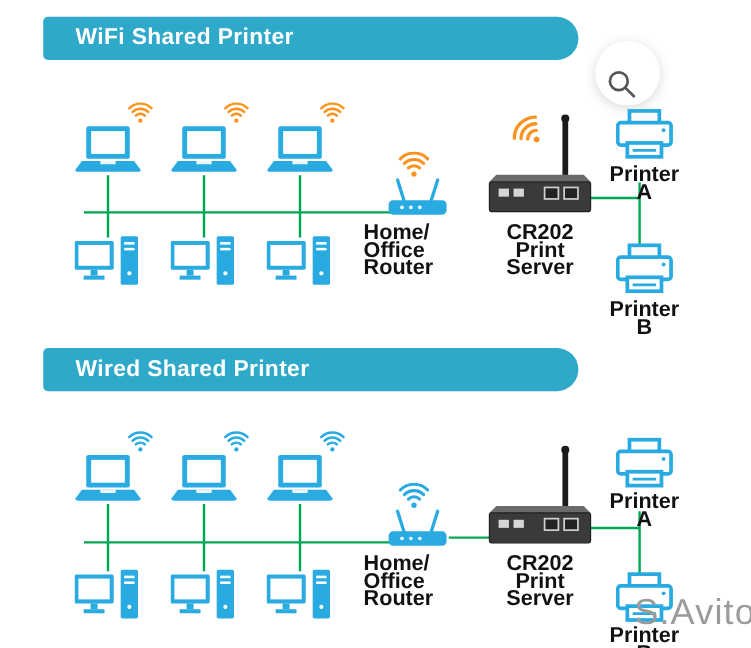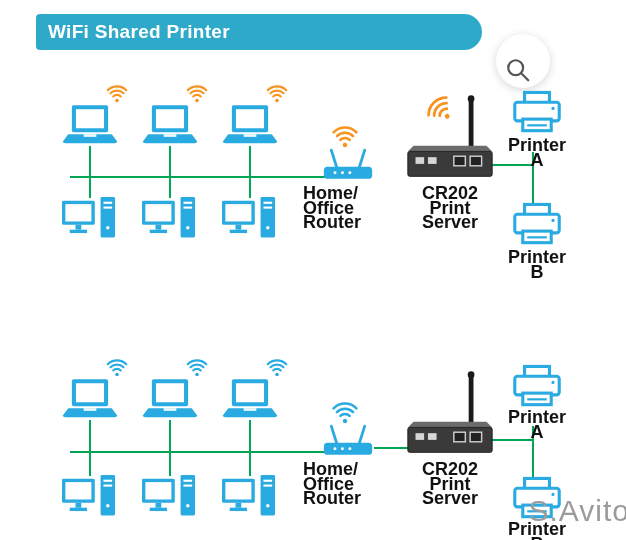--- a/index.html
+++ b/index.html
@@ -3,21 +3,21 @@
 <meta charset="utf-8">
 <style>
   * { margin:0; padding:0; box-sizing:border-box; }
   html,body { width:626px; height:540px; background:#fff;
     font-family:"Liberation Sans", sans-serif; overflow:hidden; }
   .canvas { position:relative; width:626px; height:540px; background:#fff; overflow:hidden; }
   .lines  { position:absolute; left:0; top:0; width:626px; height:540px; }
   .ic     { position:absolute; display:block; }
   .banner { position:absolute; background:#2FA9C9; border-radius:4px 18px 18px 4px;
             color:#fff; font-size:19px; font-weight:bold; line-height:36px;
-            padding-left:12px; letter-spacing:.3px; }
+            padding-left:27px; letter-spacing:.3px; }
   .lbl    { position:absolute; font-size:18px; font-weight:bold; color:#111;
             line-height:14.5px; }
   .center { text-align:center; }
   .fab    { position:absolute; background:#fff; border-radius:50%;
             box-shadow:0 2px 10px rgba(0,0,0,.16); }
   .wifi-orange { color:#F7931E; }
   .wifi-blue   { color:#29ABE2; }
   .rot45  { transform:rotate(-45deg); }
   .watermark { position:absolute; color:#9b9b9b; font-size:30px; font-weight:500;
                letter-spacing:1px; white-space:nowrap; }
@@ -164,20 +164,23 @@
 
   <svg class="ic" style="left:513px;top:90px;width:48px;height:44px">
       <use href="#sym-printer"></use>
     </svg>
   <div class="lbl center" style="left:502px;top:138px;width:70px">Printer A</div>
   <svg class="ic" style="left:513px;top:202px;width:48px;height:44px">
       <use href="#sym-printer"></use>
     </svg>
   <div class="lbl center" style="left:502px;top:250px;width:70px">Printer B</div>
 
+  <div class="banner" style="left:36px;top:290px;width:446px;height:36px">
+    <span>Wired Shared Printer</span>
+  </div>
 
   <svg class="ic wifi-blue" style="left:106px;top:359px;width:22px;height:18px">
       <use href="#sym-wifi"></use>
     </svg>
   <svg class="ic wifi-blue" style="left:186px;top:359px;width:22px;height:18px">
       <use href="#sym-wifi"></use>
     </svg>
   <svg class="ic wifi-blue" style="left:266px;top:359px;width:22px;height:18px">
       <use href="#sym-wifi"></use>
     </svg>

